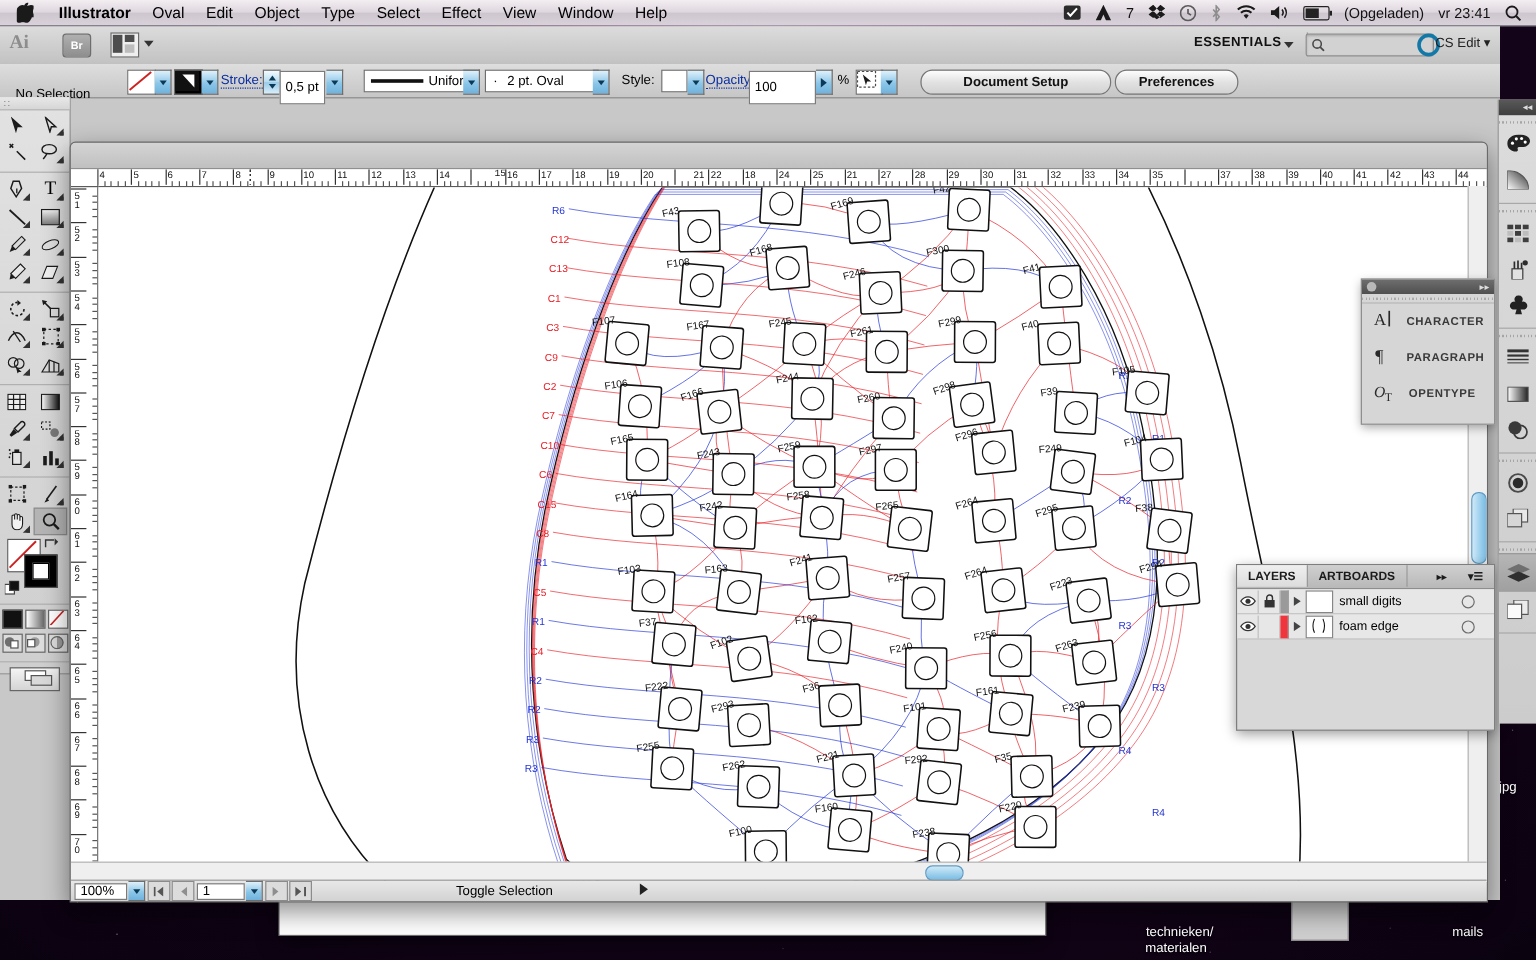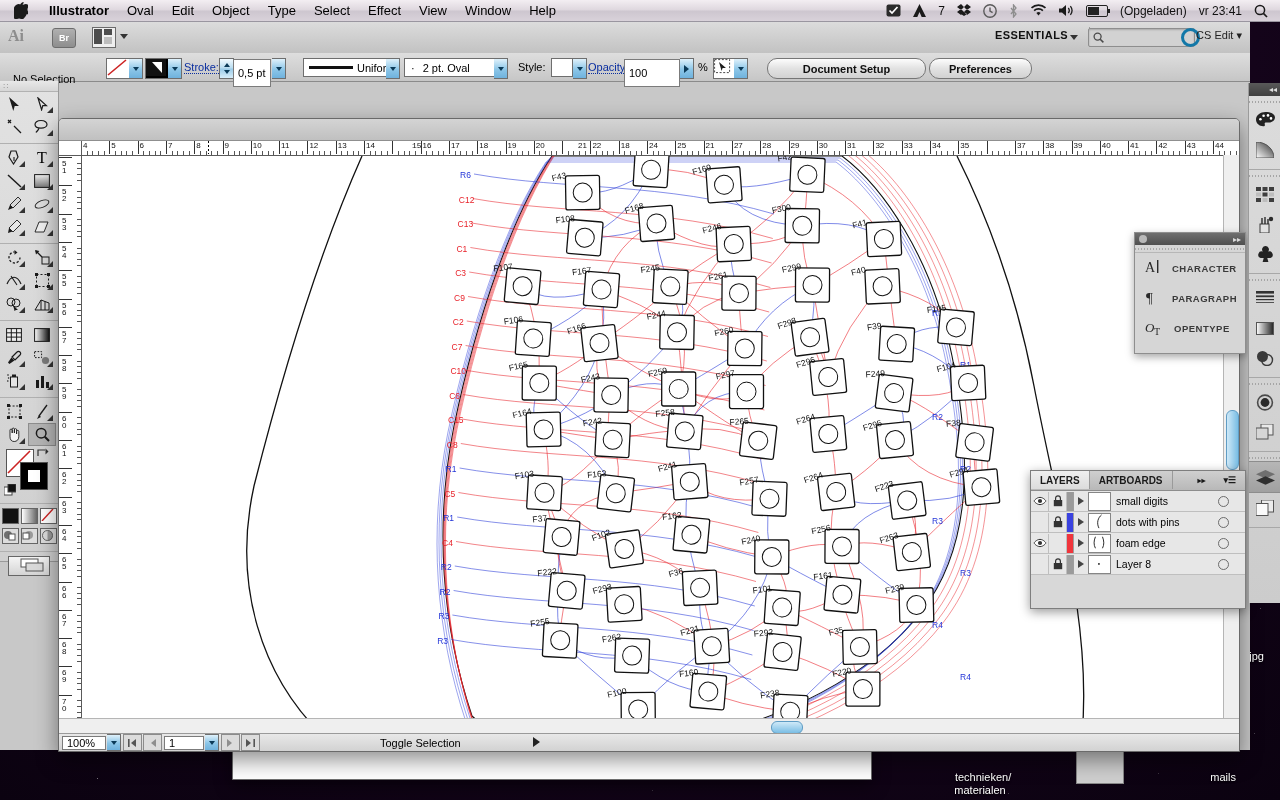--- a/index.html
+++ b/index.html
@@ -1986,77 +1986,37 @@
         <div style="width: 14px; display: flex; align-items: center; justify-content: center;">
           <svg width="6" height="8" viewBox="0 0 6 8">
             <path fill="#444" d="M0 0l6 4-6 4z"></path>
           </svg>
         </div>
         <div class="lthumb" style="margin: 0px 5px 0px 0px;"><svg width="19" height="15" viewBox="0 0 19 17"></svg></div>
         <div class="lname">small digits</div>
         <div class="lradio"></div>
       </div>
       <div class="lrow">
-        <div class="lcell"></div>
-        <div class="lcell">
-          <svg width="10" height="12" viewBox="0 0 10 12">
-            <path d="M2.6 5V3.2a2.4 2.4 0 0 1 4.8 0V5" fill="none" stroke="#333" stroke-width="1.2"></path>
-            <rect x=".8" y="5" width="8.4" height="6.2" fill="#333"></rect>
-          </svg>
-        </div>
-        <div class="lcolor" style="background: rgb(58, 66, 224);"></div>
-        <div style="width: 14px; display: flex; align-items: center; justify-content: center;">
-          <svg width="6" height="8" viewBox="0 0 6 8">
-            <path fill="#444" d="M0 0l6 4-6 4z"></path>
-          </svg>
-        </div>
-        <div class="lthumb" style="margin: 0px 5px 0px 0px;"><svg width="19" height="15" viewBox="0 0 19 17">
-            <path d="M13 1c-4 3-6 9-3 15" stroke="#111" fill="none"></path>
-          </svg></div>
-        <div class="lname">dots with pins</div>
-        <div class="lradio"></div>
-      </div>
-      <div class="lrow">
         <div class="lcell">
           <svg width="14" height="10" viewBox="0 0 14 10">
             <path d="M1 5s2.4-3.6 6-3.6S13 5 13 5s-2.4 3.6-6 3.6S1 5 1 5z" fill="#fff" stroke="#333" stroke-width="1"></path>
             <circle cx="7" cy="5" r="2.1" fill="#333"></circle>
           </svg>
         </div>
         <div class="lcell"></div>
         <div class="lcolor" style="background: rgb(240, 53, 60);"></div>
         <div style="width: 14px; display: flex; align-items: center; justify-content: center;">
           <svg width="6" height="8" viewBox="0 0 6 8">
             <path fill="#444" d="M0 0l6 4-6 4z"></path>
           </svg>
         </div>
         <div class="lthumb" style="margin: 0px 5px 0px 0px;"><svg width="19" height="15" viewBox="0 0 19 17">
             <path d="M6 2c-2 5-2 9 0 13M14 2c2 5 2 9 0 13" stroke="#111" fill="none"></path>
           </svg></div>
         <div class="lname">foam edge</div>
-        <div class="lradio"></div>
-      </div>
-      <div class="lrow">
-        <div class="lcell"></div>
-        <div class="lcell">
-          <svg width="10" height="12" viewBox="0 0 10 12">
-            <path d="M2.6 5V3.2a2.4 2.4 0 0 1 4.8 0V5" fill="none" stroke="#333" stroke-width="1.2"></path>
-            <rect x=".8" y="5" width="8.4" height="6.2" fill="#333"></rect>
-          </svg>
-        </div>
-        <div class="lcolor" style="background: rgb(154, 154, 154);"></div>
-        <div style="width: 14px; display: flex; align-items: center; justify-content: center;">
-          <svg width="6" height="8" viewBox="0 0 6 8">
-            <path fill="#444" d="M0 0l6 4-6 4z"></path>
-          </svg>
-        </div>
-        <div class="lthumb" style="margin: 0px 5px 0px 0px;"><svg width="19" height="15" viewBox="0 0 19 17">
-            <circle cx="10" cy="9" r="1" fill="#111"></circle>
-          </svg></div>
-        <div class="lname">Layer 8</div>
         <div class="lradio"></div>
       </div>
     </div>
 </div>
 
 <div id="dockR">
   <div id="dockTop">
     <span style="color:#ddd;font-size:8px;">◂◂</span>
   </div>
   <div class="dgrp">

